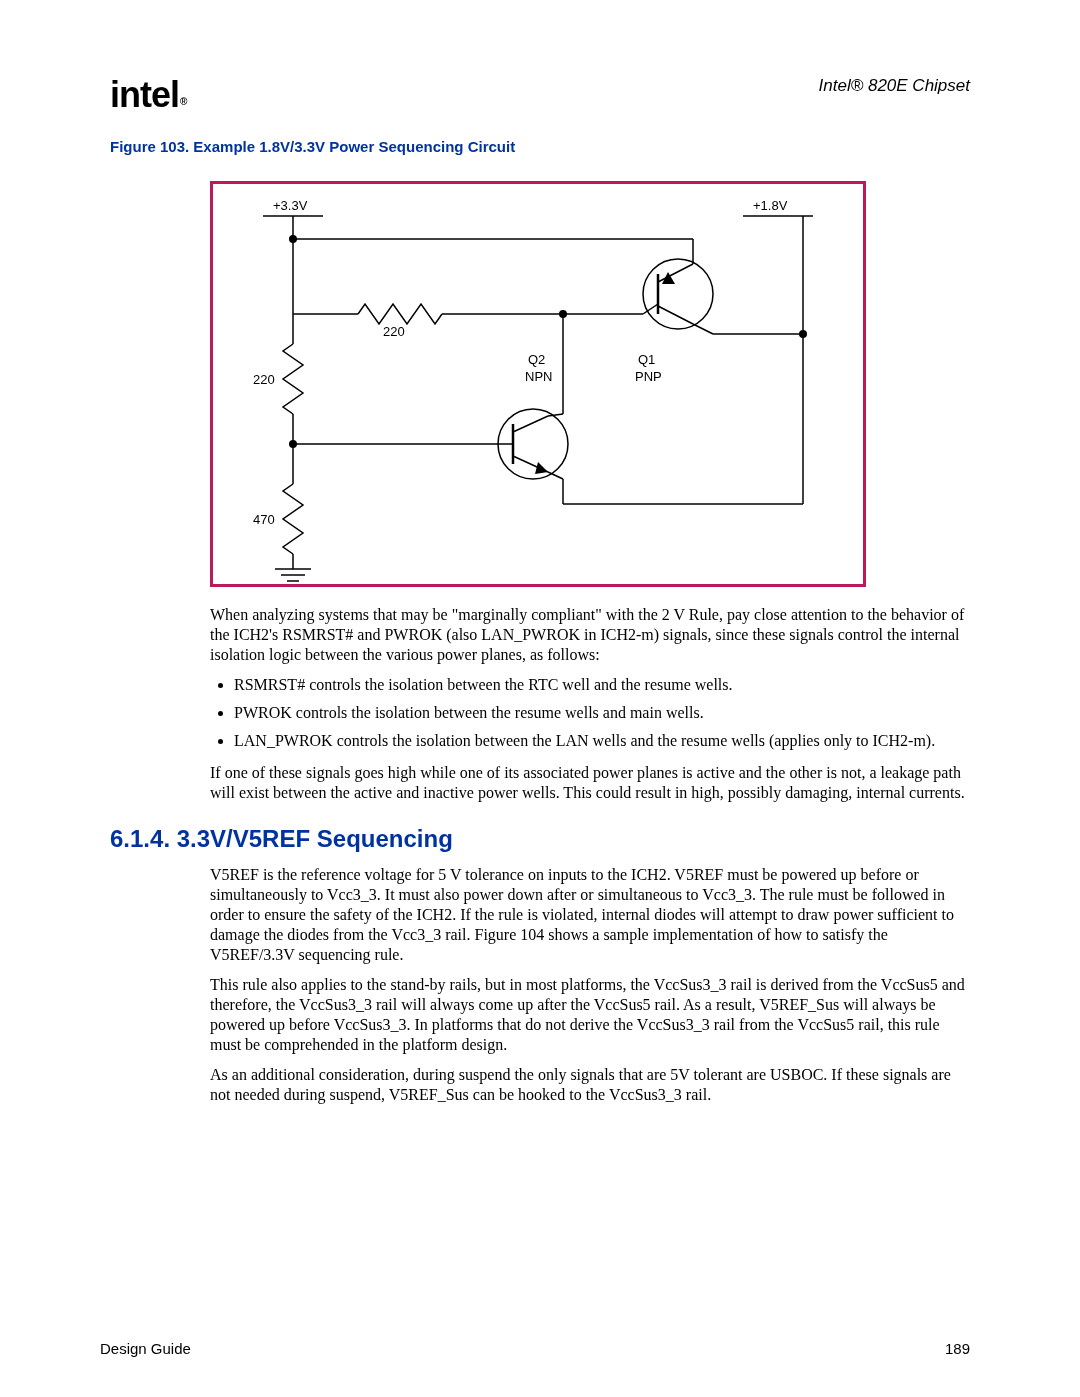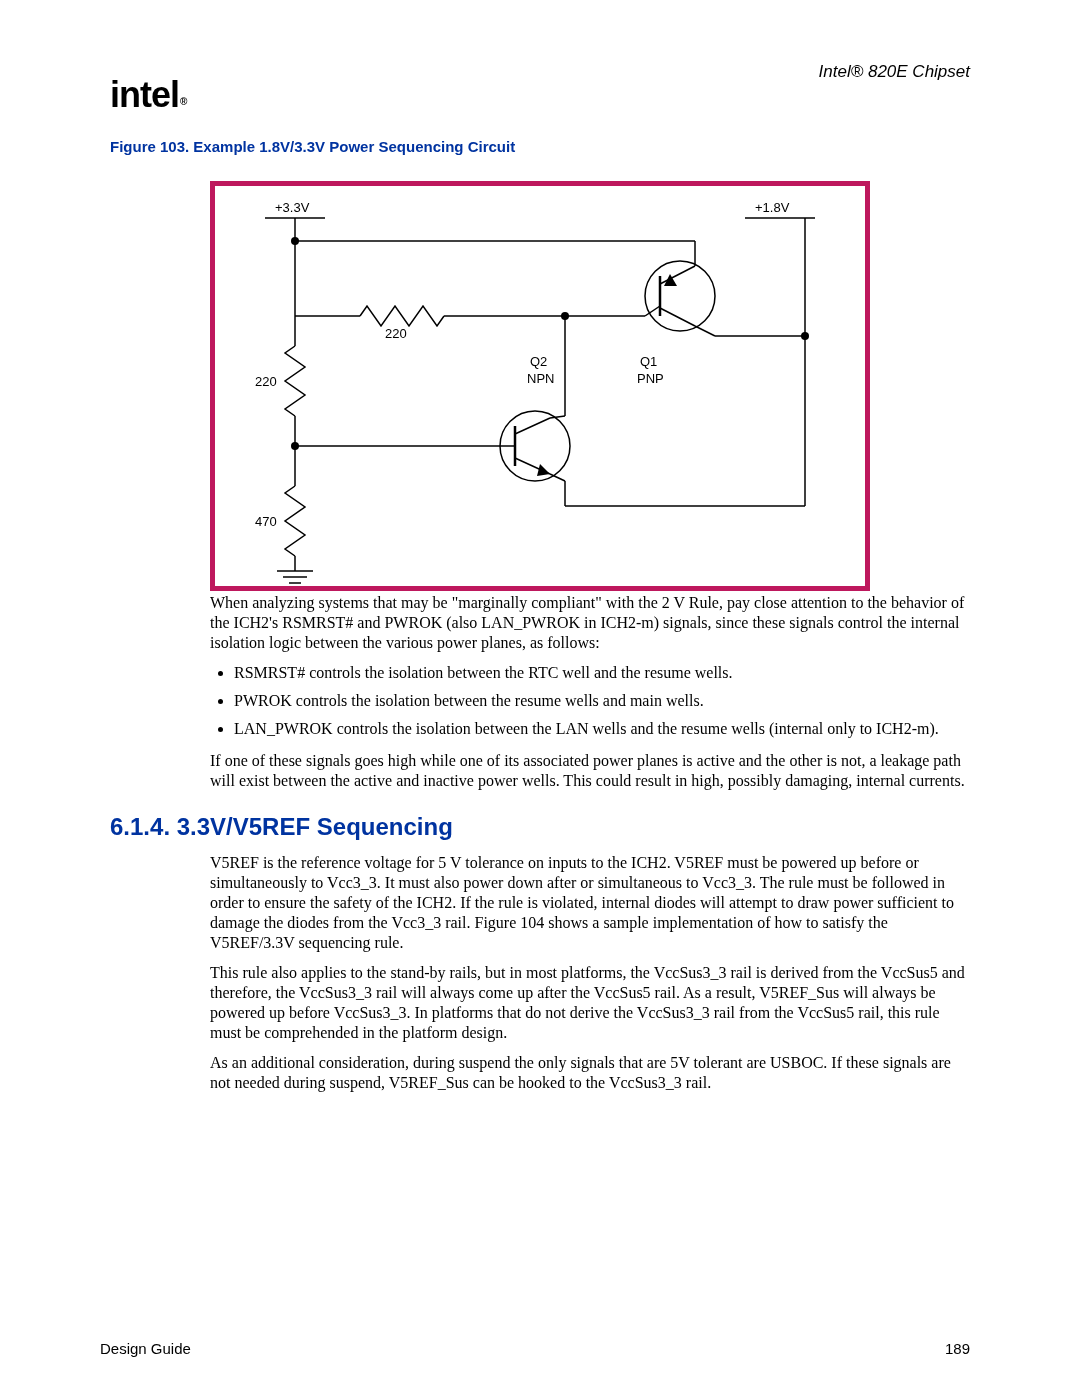--- a/index.html
+++ b/index.html
@@ -14,21 +14,21 @@
     box-sizing: border-box;
   }
   .page {
     padding: 60px 110px 40px 110px;
     box-sizing: border-box;
     position: relative;
     height: 100%;
   }
   .header-right {
     position: absolute;
-    top: 62px;
+    top: 76px;
     right: 110px;
     font-family: Arial, Helvetica, sans-serif;
     font-style: italic;
     font-size: 17px;
   }
   .logo {
     font-family: Arial, Helvetica, sans-serif;
     font-weight: bold;
     font-size: 36px;
     letter-spacing: -1px;
@@ -49,34 +49,34 @@
     left: 1px;
   }
   .figure-caption {
     color: #0033A0;
     font-family: Arial, Helvetica, sans-serif;
     font-weight: bold;
     font-size: 15px;
     margin: 12px 0 26px 0;
   }
   .diagram-box {
-    border: 5px solid #be185d;
+    border: 3px solid #be185d;
     width: 650px;
     height: 400px;
     margin-left: 100px;
     position: relative;
   }
   .diagram-box svg {
     width: 100%;
     height: 100%;
     display: block;
   }
   .body-block {
     margin-left: 100px;
-    margin-top: 2px;
+    margin-top: 18px;
     font-size: 16px;
     line-height: 1.25;
   }
   .body-block p { margin: 0 0 10px 0; }
   .bullets {
     margin: 4px 0 12px 24px;
     padding: 0;
   }
   .bullets li {
     margin-bottom: 8px;
@@ -202,21 +202,21 @@
       <circle cx="590" cy="150" r="4" fill="#000"></circle>
       <line x1="590" y1="150" x2="590" y2="320" stroke="#000" stroke-width="1.5"></line>
     </svg>
   </div>
 
   <div class="body-block">
     <p>When analyzing systems that may be "marginally compliant" with the 2 V Rule, pay close attention to the behavior of the ICH2's RSMRST# and PWROK (also LAN_PWROK in ICH2-m) signals, since these signals control the internal isolation logic between the various power planes, as follows:</p>
     <ul class="bullets">
       <li>RSMRST# controls the isolation between the RTC well and the resume wells.</li>
       <li>PWROK controls the isolation between the resume wells and main wells.</li>
-      <li>LAN_PWROK controls the isolation between the LAN wells and the resume wells (internal only to ICH2-m).</li>
+      <li>LAN_PWROK controls the isolation between the LAN wells and the resume wells (applies only to ICH2-m).</li>
     </ul>
     <p>If one of these signals goes high while one of its associated power planes is active and the other is not, a leakage path will exist between the active and inactive power wells. This could result in high, possibly damaging, internal currents.</p>
   </div>
 
   <div class="section-heading">
     <span>6.1.4.</span> <span>3.3V/V5REF Sequencing</span>
   </div>
 
   <div class="body-block" style="margin-top:4px;">
     <p>V5REF is the reference voltage for 5 V tolerance on inputs to the ICH2. V5REF must be powered up before or simultaneously to Vcc3_3. It must also power down after or simultaneous to Vcc3_3. The rule must be followed in order to ensure the safety of the ICH2. If the rule is violated, internal diodes will attempt to draw power sufficient to damage the diodes from the Vcc3_3 rail. Figure 104 shows a sample implementation of how to satisfy the V5REF/3.3V sequencing rule.</p>

